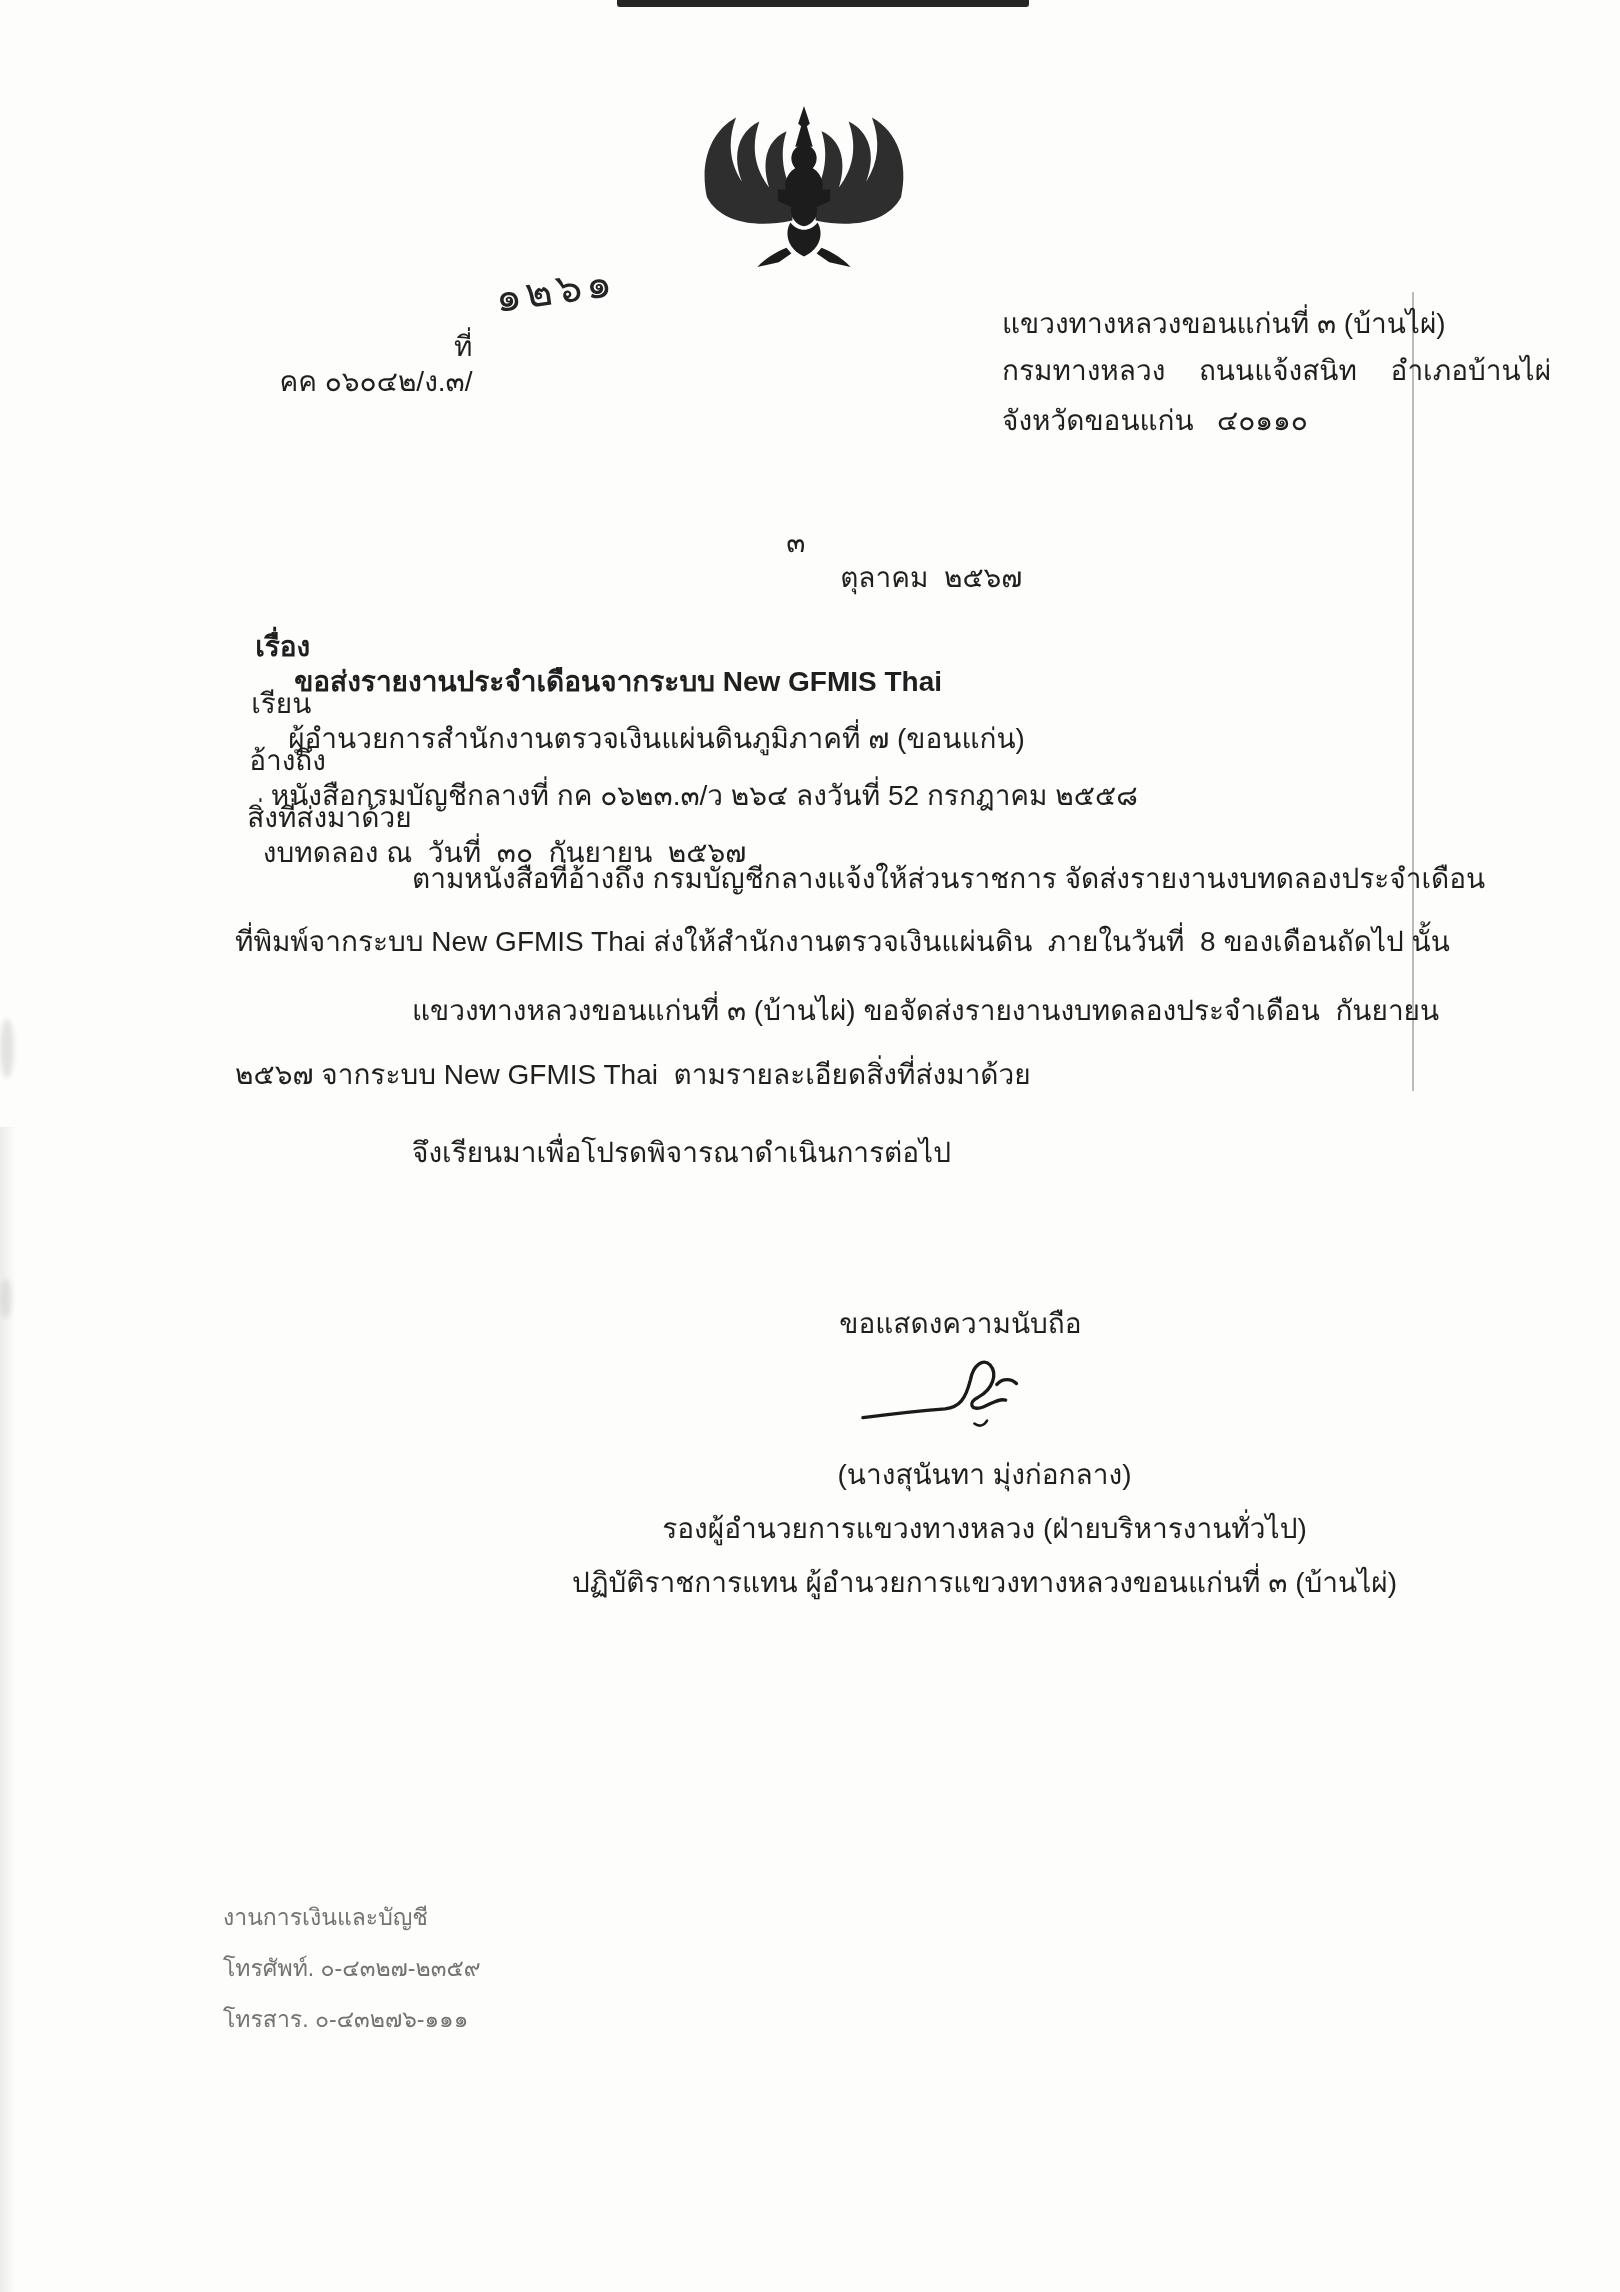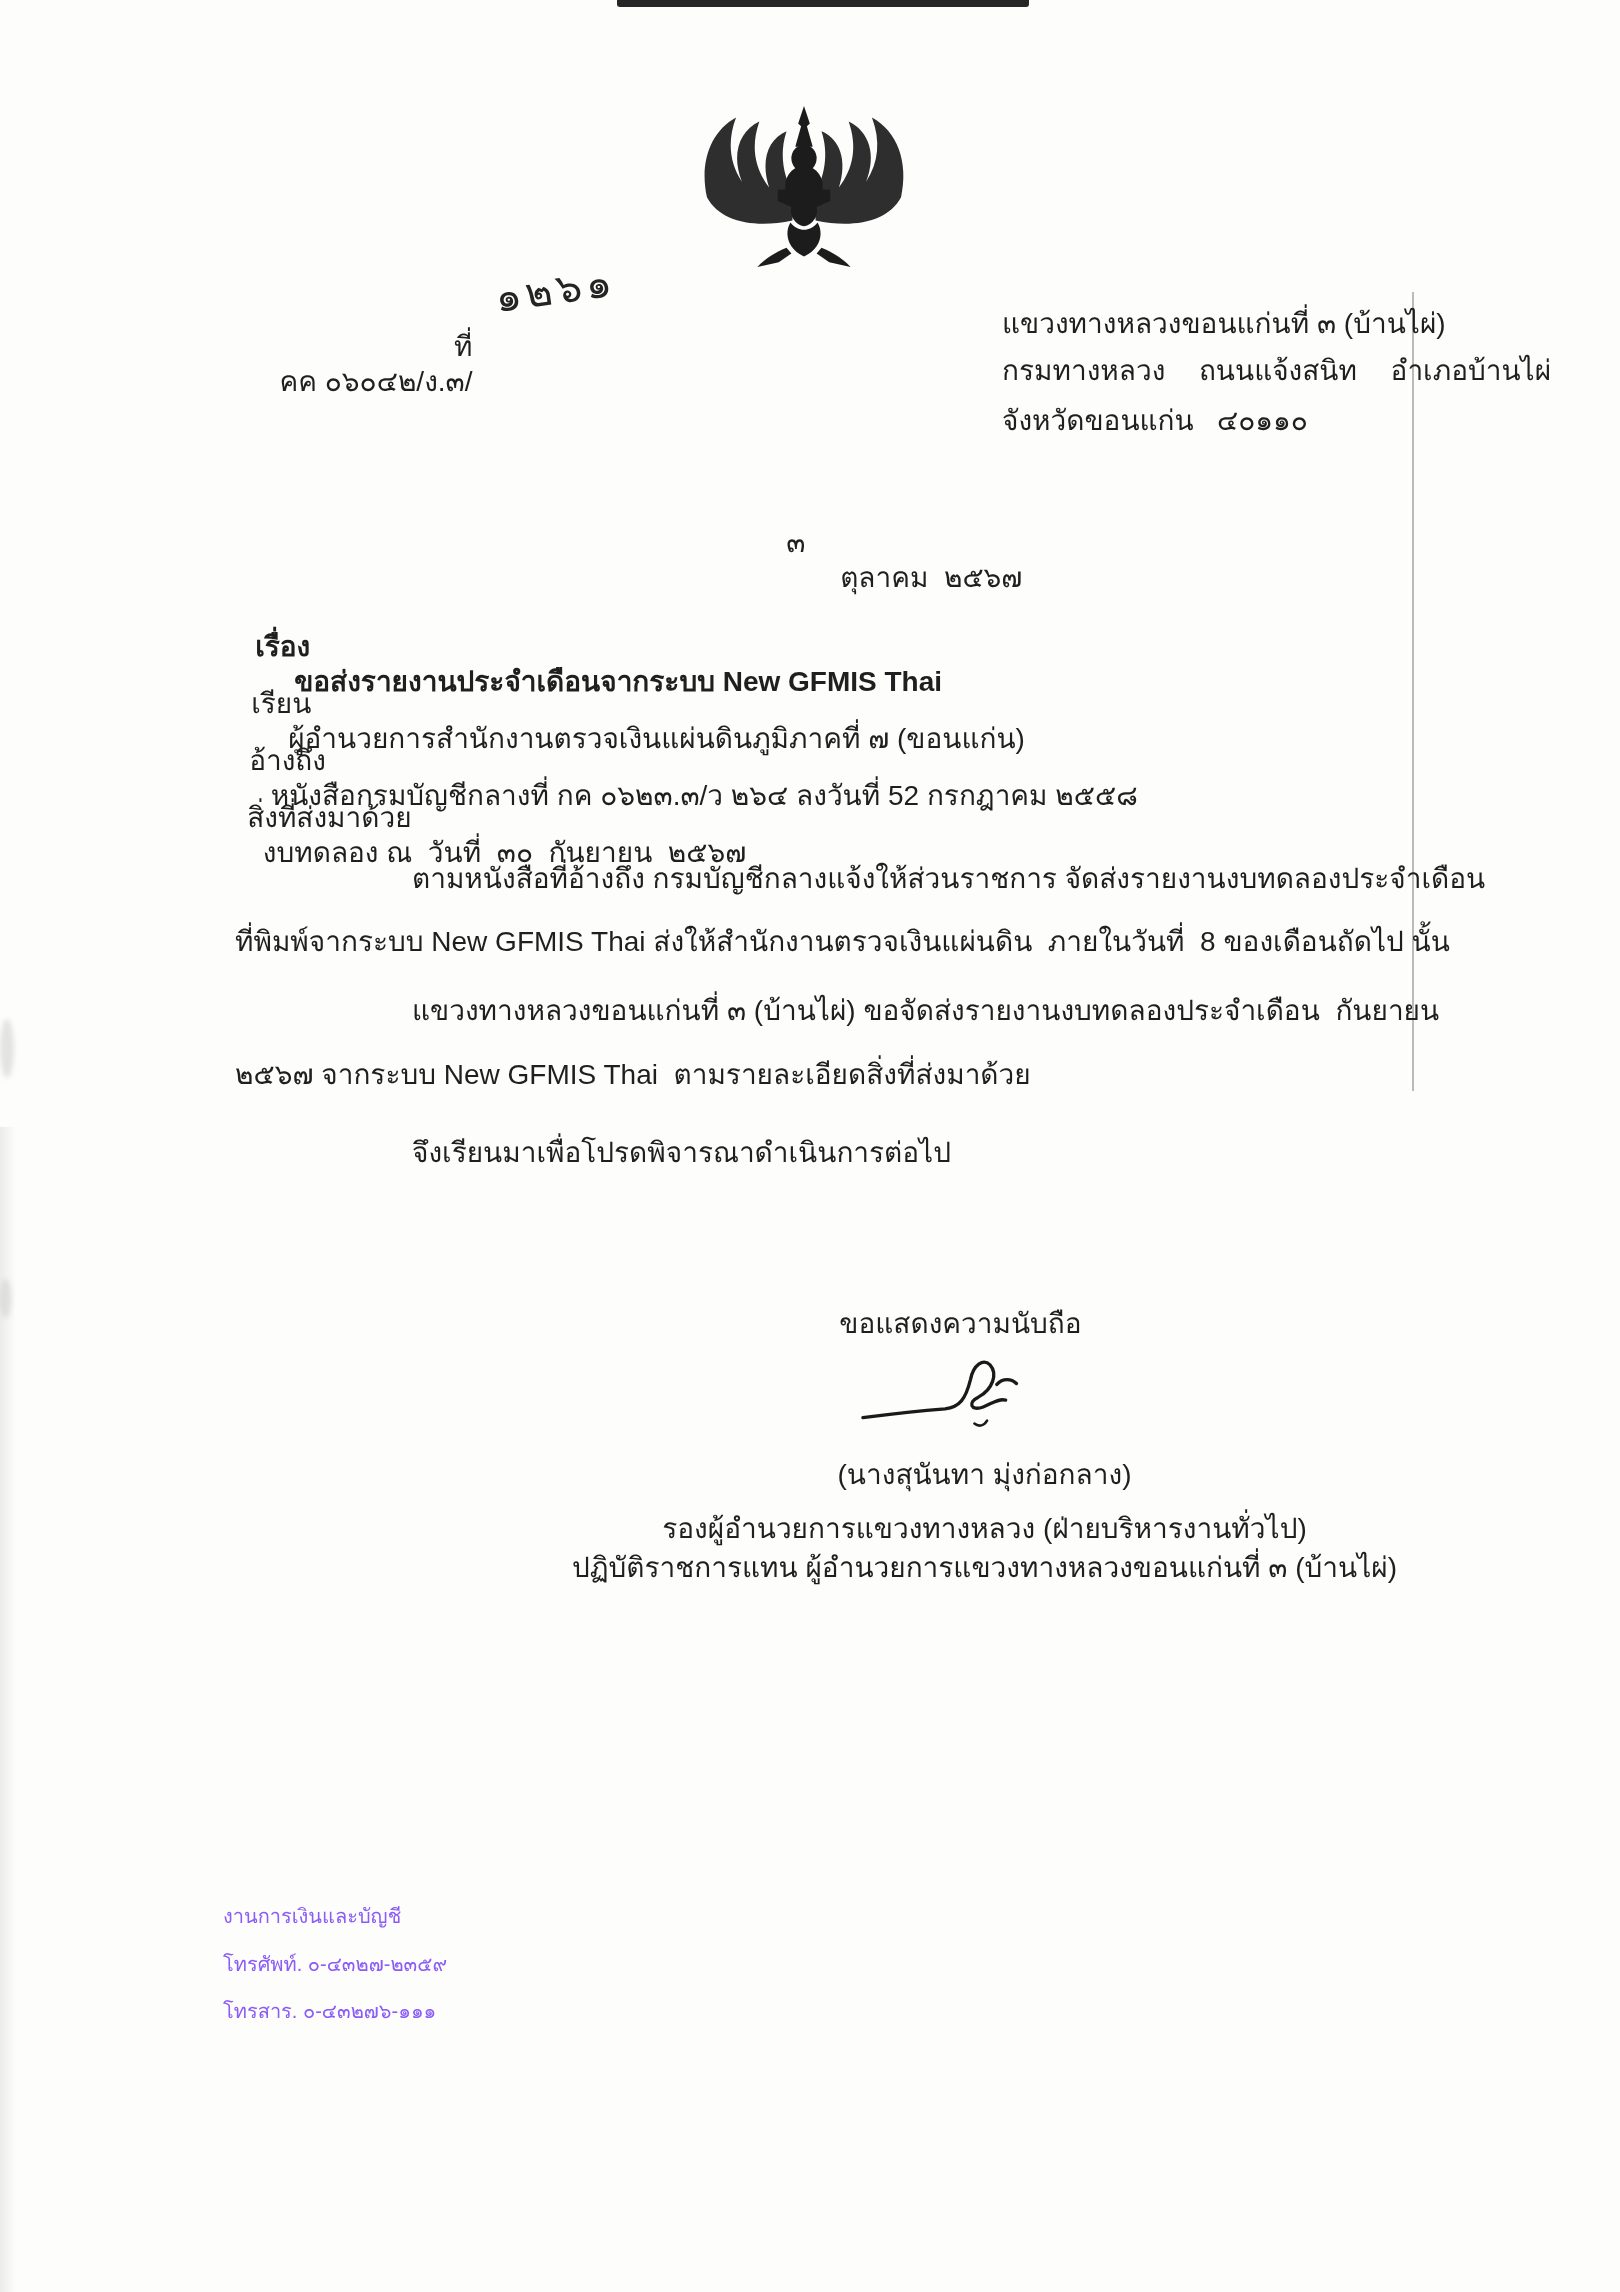--- a/index.html
+++ b/index.html
@@ -16,21 +16,21 @@
   .txt{font-size:28px;line-height:1.25;white-space:pre;color:#1f1f1f;}
   .row-label{display:inline-block;}
   .row-text{display:inline-block;}
   .center{text-align:center;}
   .handwritten{
     font-size:41px;
     transform:rotate(-8deg);
     letter-spacing:3.9px;
     color:#242424;
   }
-  .footer-line{font-size:20px;line-height:1.2;white-space:pre;color:#8b5cf6;}
+  .footer-line{font-size:23px;line-height:1.2;white-space:pre;color:#737373;}
   
   .artifact-topbar{
     left:617px;top:0;width:412px;height:6.9px;
     background:#141414;border-radius:0 0 2.9px 2.9px;opacity:.92;
   }
   .artifact-foldline{
     left:1412px;top:292px;width:2px;height:799px;
     background:rgba(80,80,80,.38);
   }
   .artifact-leftband{
@@ -125,21 +125,21 @@
       <g fill="none" stroke="#1a1a1a" stroke-width="3.4" stroke-linecap="round">
         <path d="M4,64 C35,60 62,57 88,55 C103,53 109,45 114,25 C117,10 127,3 134,10 C142,19 137,35 122,43 C111,48 114,58 127,53 C137,49 143,44 150,46"></path>
         <path d="M141,30 C147,23 156,24 161,29"></path>
         <path d="M118,70 C123,74 128,72 131,67" stroke-width="2.6"></path>
       </g>
     </svg>
   </div>
 
   <div class="abs center" style="left:541px;top:1457px;width:887px;">
     <div class="txt" style="white-space:normal;margin-bottom:18.6px;">(นางสุนันทา  มุ่งก่อกลาง)</div>
-    <div class="txt" style="white-space:normal;margin-bottom:4px;">รองผู้อำนวยการแขวงทางหลวง (ฝ่ายบริหารงานทั่วไป)</div>
+    <div class="txt" style="white-space:normal;margin-bottom:19px;">รองผู้อำนวยการแขวงทางหลวง (ฝ่ายบริหารงานทั่วไป)</div>
     <div class="txt" style="white-space:normal;text-align:center;">ปฏิบัติราชการแทน ผู้อำนวยการแขวงทางหลวงขอนแก่นที่ ๓ (บ้านไผ่)</div>
   </div>
 
   <div class="abs" style="left:223px;top:1904px;">
     <div class="footer-line" style="margin-bottom:23.5px;">งานการเงินและบัญชี</div>
     <div class="footer-line" style="margin-bottom:23.5px;">โทรศัพท์. ๐-๔๓๒๗-๒๓๕๙</div>
     <div class="footer-line">โทรสาร. ๐-๔๓๒๗๖-๑๑๑</div>
   </div>
 
 </div>

